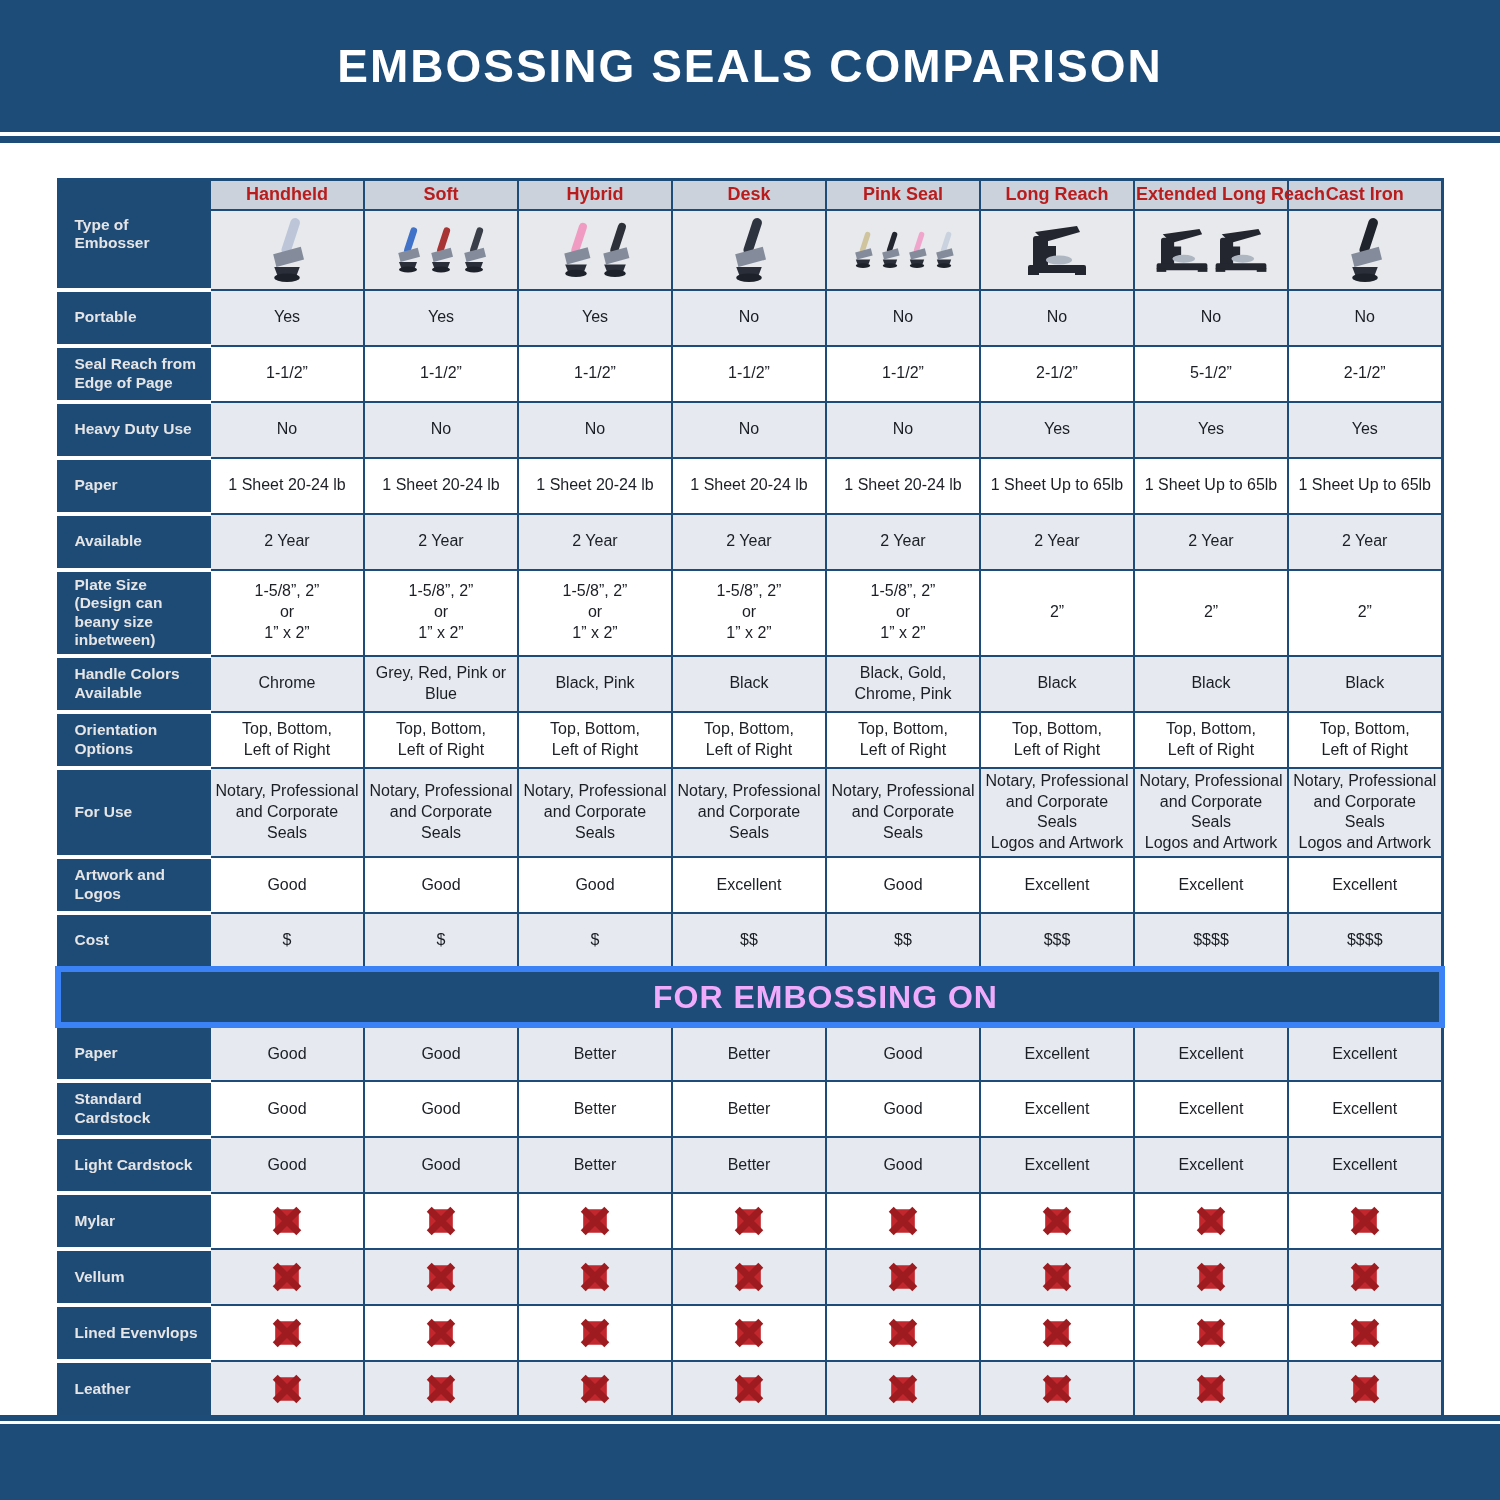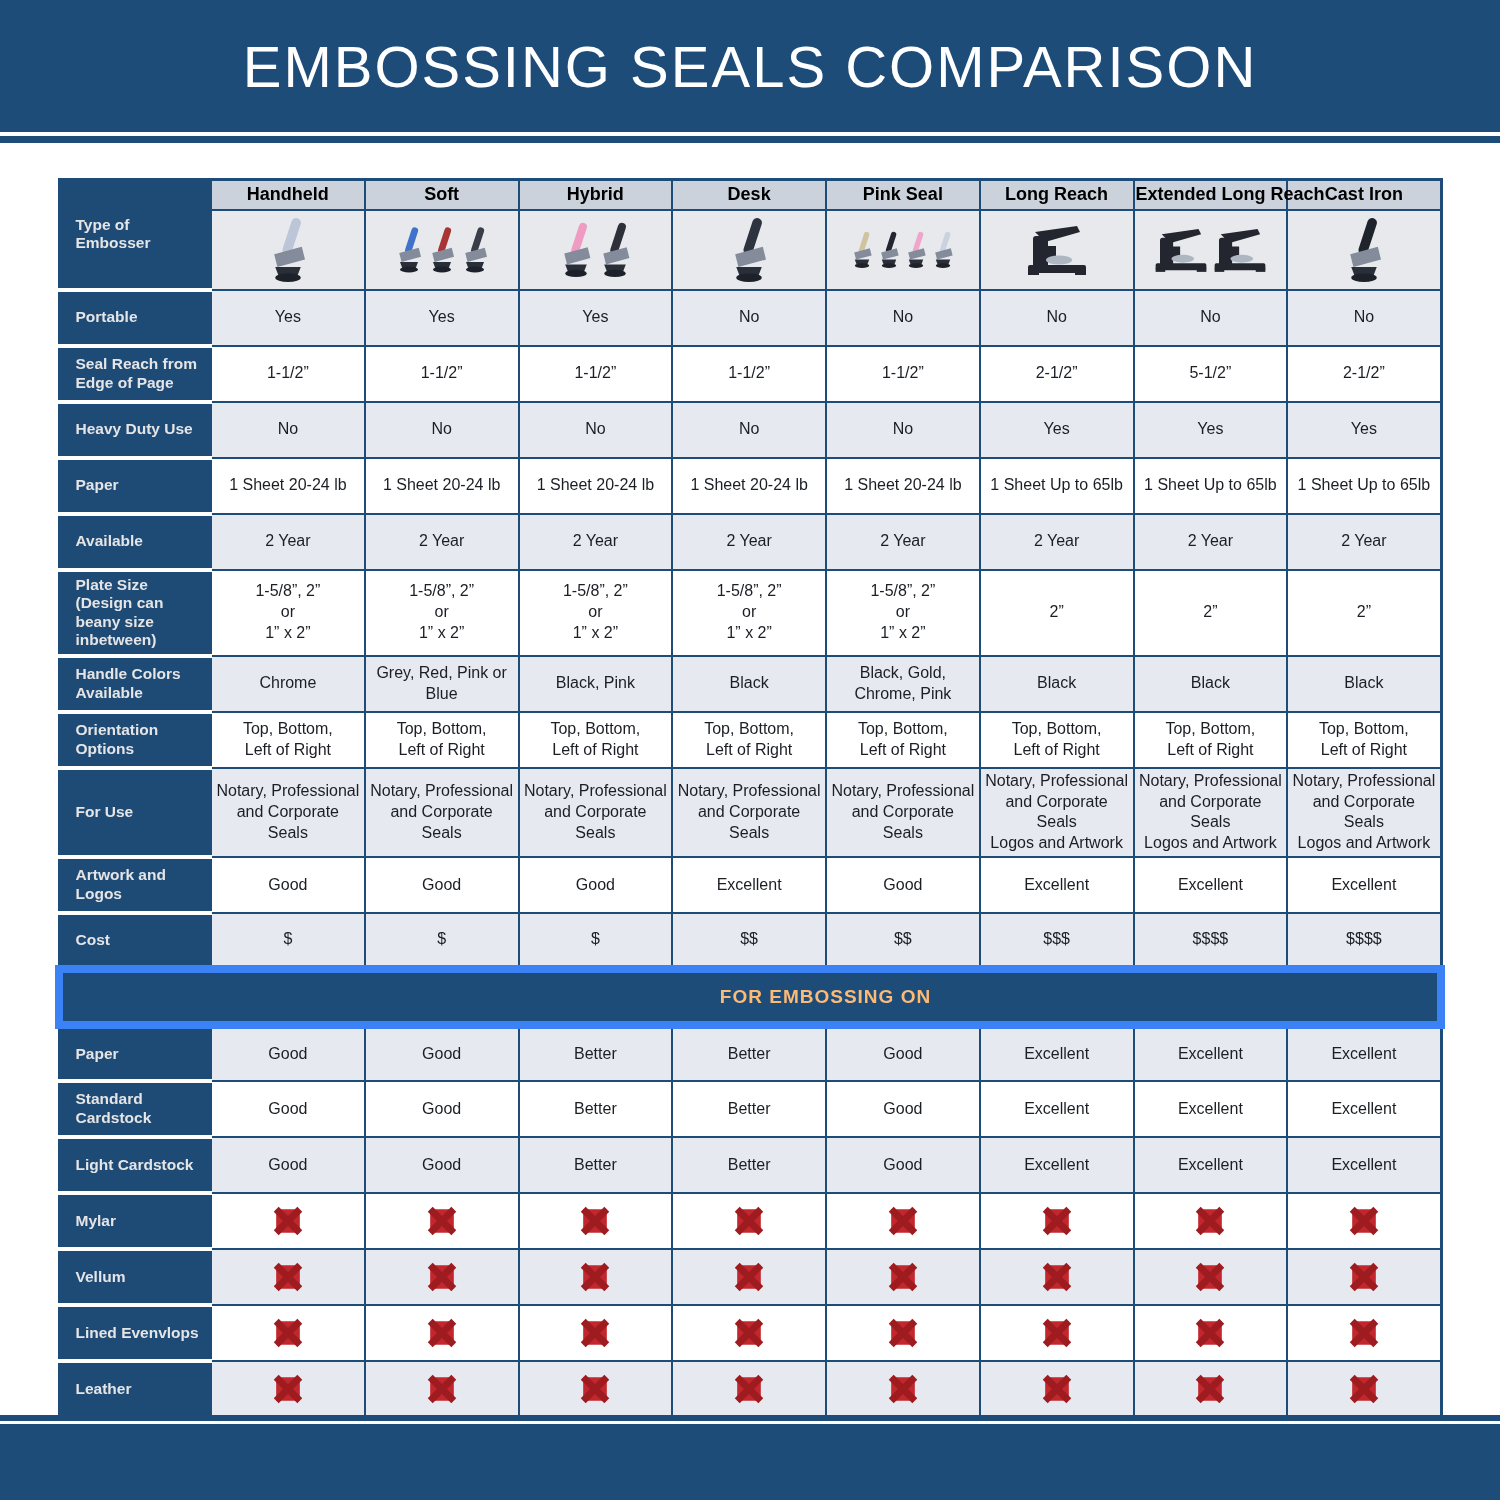--- a/index.html
+++ b/index.html
@@ -8,39 +8,39 @@
     width:1500px; height:1500px; position:relative;
     background:#ffffff;
     font-family:"Liberation Sans", sans-serif;
     overflow:hidden;
   }
   .banner {
     height:132px; background:#1E4C78;
     display:flex; align-items:center; justify-content:center;
   }
   .banner h1 {
-    margin:0; color:#ffffff; font-size:58px; font-weight:normal;
+    margin:0; color:#ffffff; font-size:46px; font-weight:bold;
     letter-spacing:2px; white-space:nowrap;
   }
   .top-gap { height:4px; background:#ffffff; }
   .top-rule { height:7px; background:#1E4C78; }
 
   table.cmp {
     border-collapse:collapse;
     margin:35px 0 0 55px;
     width:1390px;
     table-layout:fixed;
     border:3px solid #1E4C78;
   }
   td { vertical-align:middle; }
 
   td.col-header {
     background:#CBD2DB; border:2px solid #1E4C78;
     height:30px; text-align:center;
-    font-weight:bold; font-size:18px; color:#000000;
+    font-weight:bold; font-size:18px; color:#b91c1c;
     white-space:nowrap; overflow:visible; padding:0 1px;
   }
   tr.type-row td.img-cell {
     background:#E7E9ED; border:2px solid #1E4C78; height:80px;
     text-align:center; padding:2px;
   }
   .img-wrap { display:flex; align-items:flex-end; justify-content:center; gap:3px; }
 
   td.label-cell {
     background:#1E4A76; color:#e5e5e5;
@@ -54,24 +54,24 @@
 
   td.val {
     border:2px solid #1E4C78; text-align:center;
     font-size:16px; color:#1b1e24; line-height:1.3;
     white-space:pre-line; padding:2px 4px; height:56px;
   }
   tr.row-gray  td.val { background:#E6E9EF; }
   tr.row-white td.val { background:#FFFFFF; }
 
   tr.banner-row td {
-    background:#1E4C78; color:#fdba74;
-    font-weight:bold; font-size:19px; letter-spacing:1px;
+    background:#1E4C78; color:#f0abfc;
+    font-weight:bold; font-size:32px; letter-spacing:1px;
     text-align:center; height:56px;
-    padding-left:152px; border:8px solid #3b82f6;
+    padding-left:152px; border:6px solid #3b82f6;
   }
 
   .x-wrap { display:flex; justify-content:center; align-items:center; }
 
   .bottom-rule {
     position:absolute; left:0; width:100%;
     bottom:79px; height:6px; background:#1E4C78;
   }
   .footer {
     position:absolute; left:0; width:100%;

